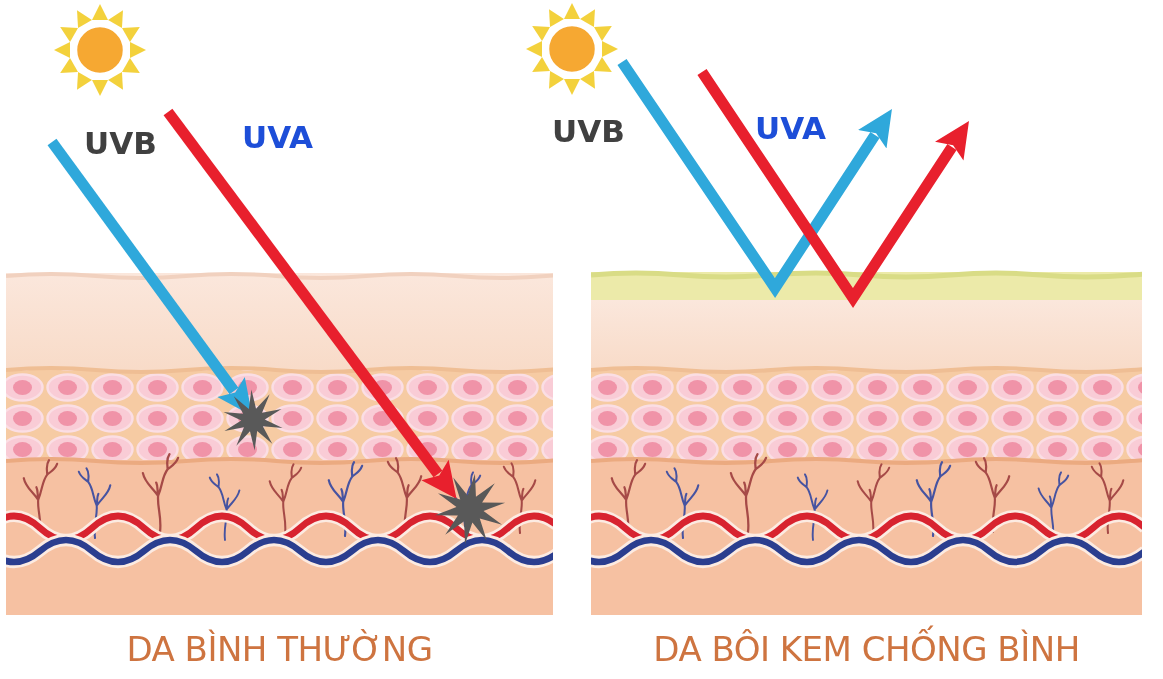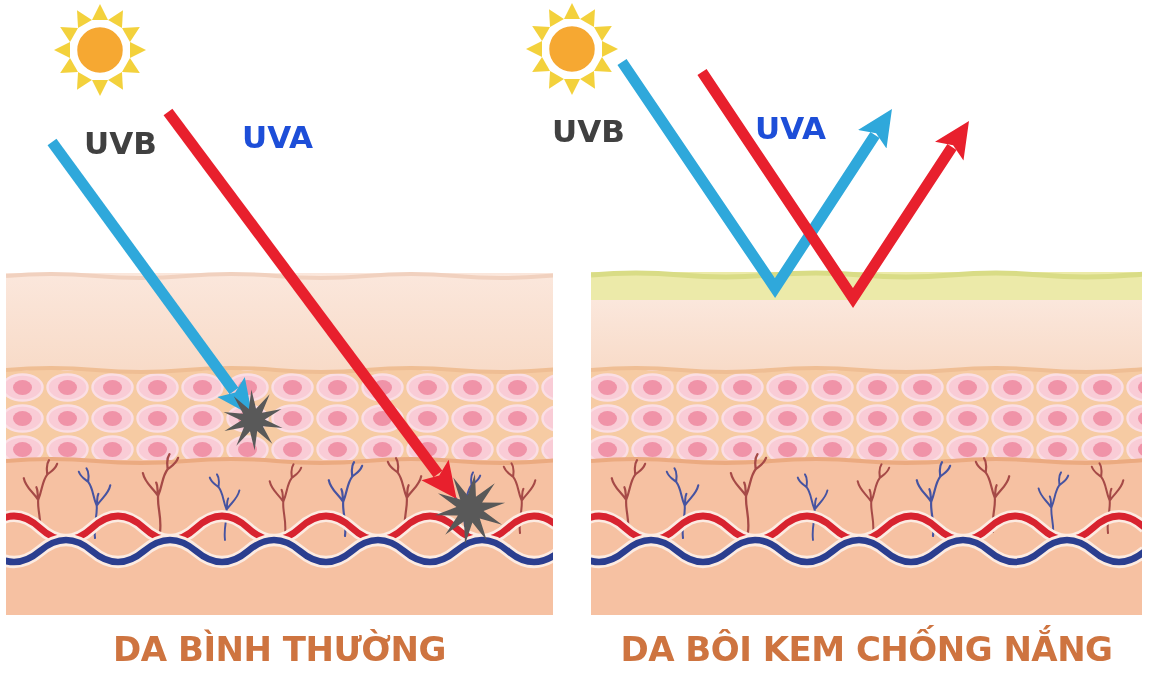--- a/index.html
+++ b/index.html
@@ -17,21 +17,21 @@
     font-size:31px;
     white-space:nowrap;
     letter-spacing:0px;
   }
   .uvb{color:#404040;}
   .uva{color:#1d4ed8;}
   .caption{
     position:absolute;
     top:629px;
     text-align:center;
-    font-weight:bold;
+    font-weight:normal;
     font-size:34px;
     letter-spacing:-0.5px;
     color:#CE7440;
     white-space:nowrap;
   }
   .caption-left{left:6px;width:547px;}
   .caption-right{left:591px;width:551px;}
 </style>
 </head>
 <body>
@@ -164,15 +164,15 @@
     <polyline points="702,72 853,298 952,147" fill="none" stroke="#E8202D" stroke-width="11" stroke-linejoin="miter" stroke-miterlimit="8" marker-end="url(#headRed)"></polyline>
   </g>
 </svg>
 
 <span class="uvlabel uvb" style="left:84px;top:125px;">UVB</span>
 <span class="uvlabel uva" style="left:242px;top:119px;">UVA</span>
 <span class="uvlabel uvb" style="left:552px;top:113px;">UVB</span>
 <span class="uvlabel uva" style="left:755px;top:110px;">UVA</span>
 
 <div class="caption caption-left">DA BÌNH THƯỜNG</div>
-<div class="caption caption-right">DA BÔI KEM CHỐNG NẮNG</div>
+<div class="caption caption-right">DA BÔI KEM CHỐNG BÌNH</div>
 
 </div>
 
 </body></html>

